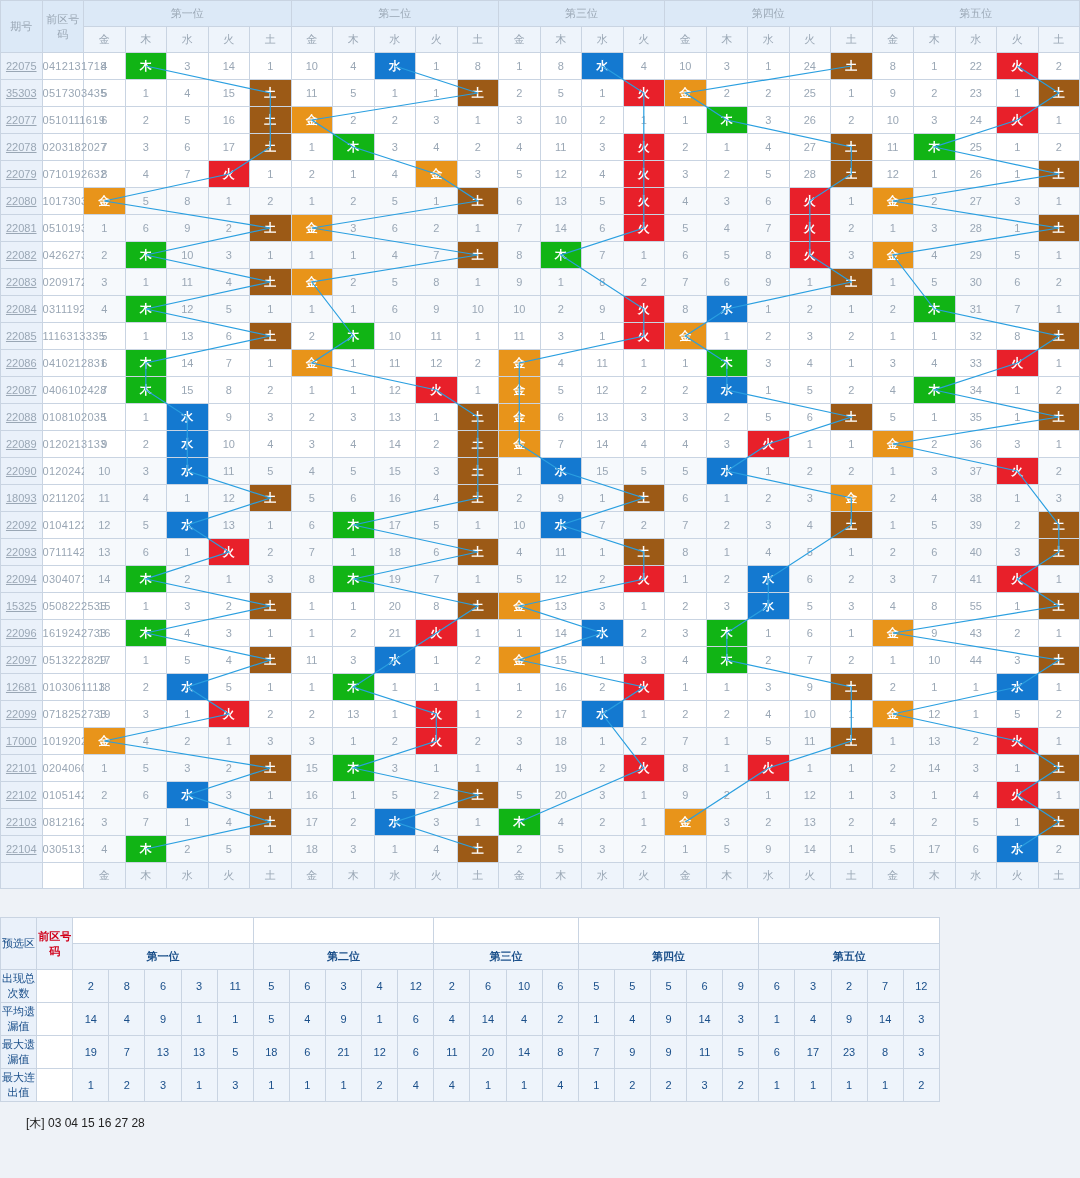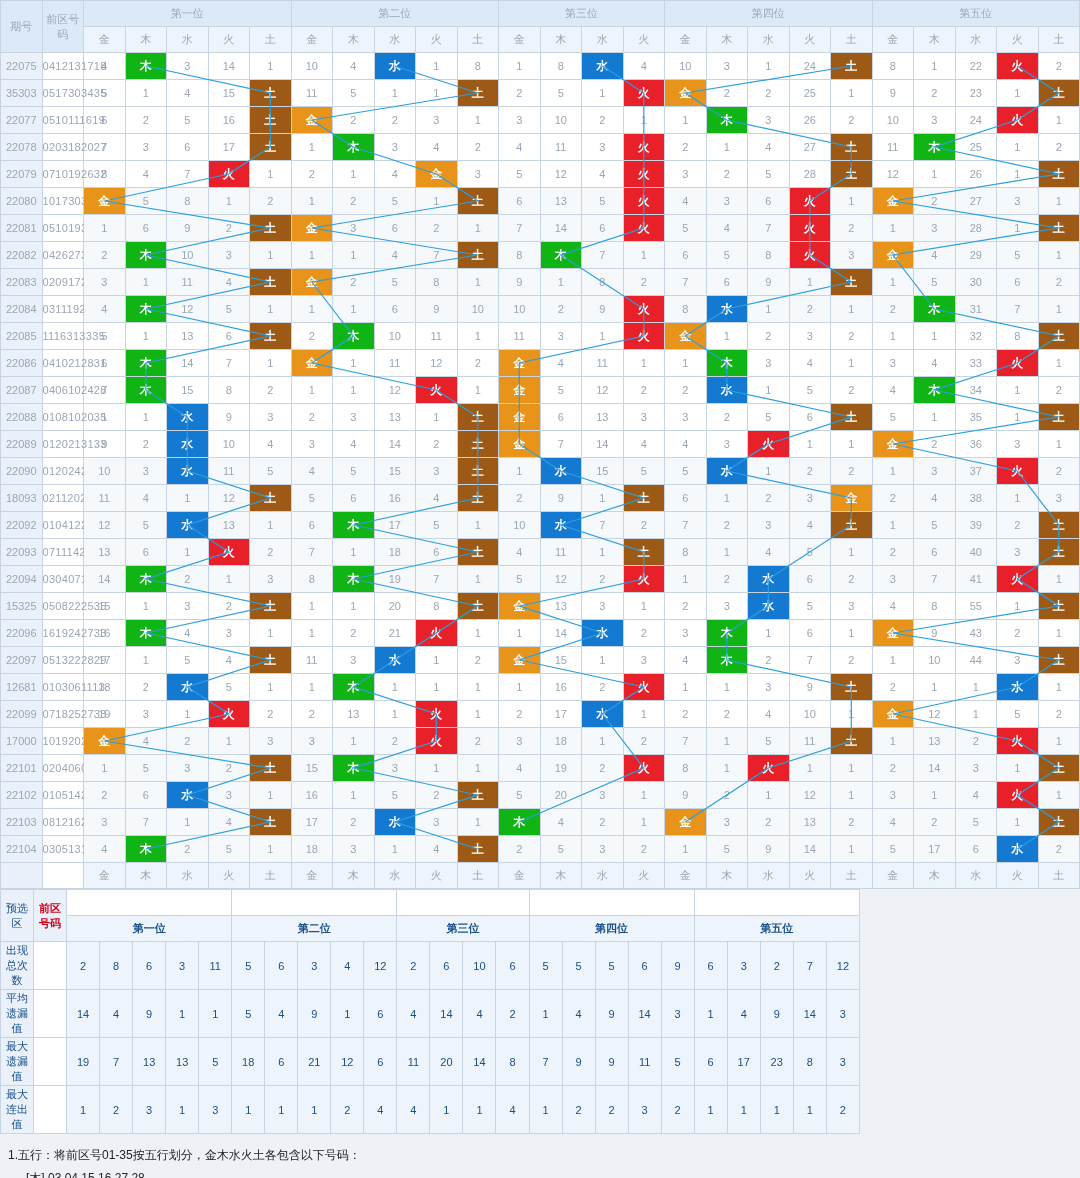--- a/index.html
+++ b/index.html
@@ -51,20 +51,21 @@
     background: #eef4fb;
     color: #333;
     font-weight: bold;
     font-size: 12px;
   }
   td.issue {
     background: #eaf1fa;
     color: #1a4f8a;
     font-size: 11px;
     width: 42px;
+    text-decoration: underline;
   }
   td.code {
     background: #fff;
     color: #1763c7;
     font-weight: bold;
     font-size: 13px;
     letter-spacing: 0.3px;
     width: 84px;
   }
   td.cell { width: 29px; }
@@ -86,23 +87,24 @@
   .rowband { background: #a16207; margin-left: 44px; }
   svg.lines {
     position: absolute;
     left: 0; top: 0;
     pointer-events: none;
   }
   .tablewrap { position: relative; }
   
   table.sum {
     border-collapse: collapse;
-    width: 860px;
+    width: 940px;
     table-layout: fixed;
     background: #fff;
+    margin-top: 28px;
   }
   table.sum td {
     border: 1px solid #c9d4e2;
     text-align: center;
     height: 26px;
     font-size: 11px;
     color: #1a4f8a;
   }
   td.sumlabel {
     background: #eaf1fa;
@@ -1450,18 +1452,17 @@
           <td class="sumval">1</td>
           <td class="sumval">1</td>
           <td class="sumval">1</td>
           <td class="sumval">1</td>
           <td class="sumval">2</td>
         </tr>
       </tbody>
   </table>
 
   <div class="notes">
-    <div>1.五行：将前区号01-35按五行划分，金木水火土各包含以下号码：</div>
     <div class="indent">[木] 03 04 15 16 27 28</div>
 
   </div>
 
 </div>
 
 </body></html>

